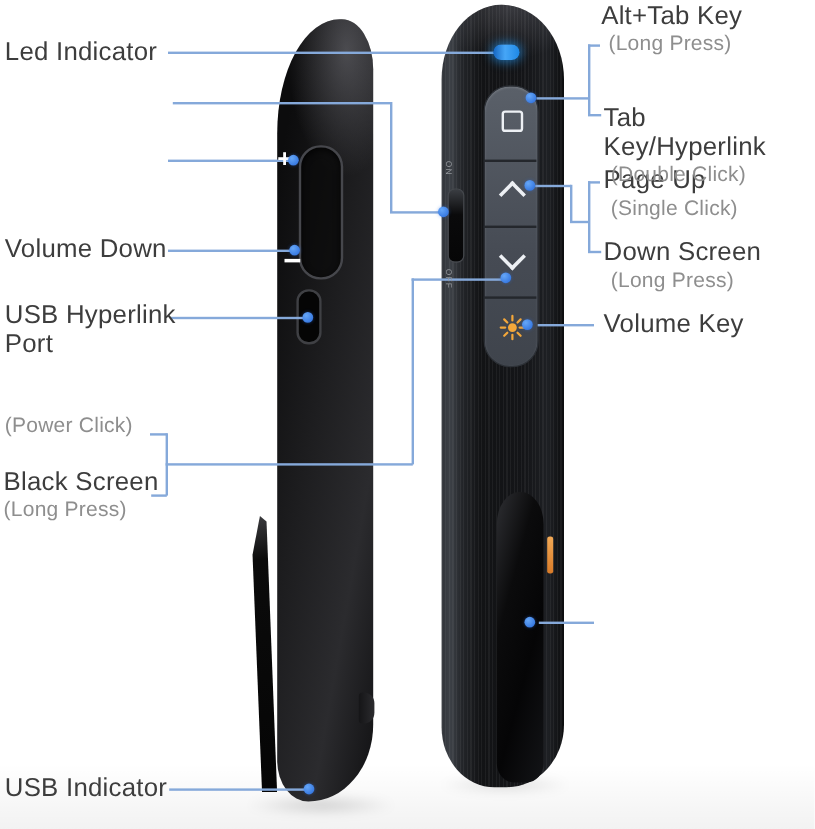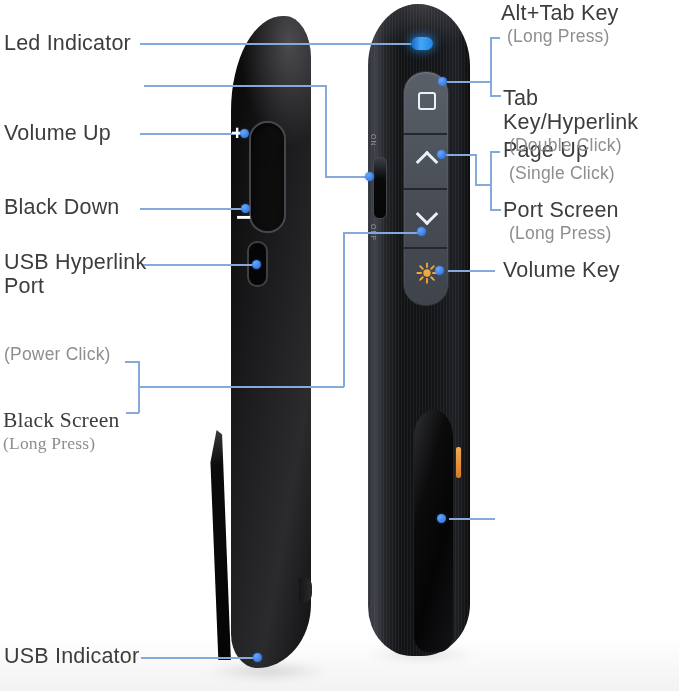--- a/index.html
+++ b/index.html
@@ -10,21 +10,21 @@
   
   .lbl{position:absolute;color:#3d3d3d;font-size:21.5px;line-height:24px;letter-spacing:.2px;z-index:8;}
   .lbl .sub{display:block;font-size:17.5px;line-height:20px;color:#8e8e8e;margin-top:1px;}
   .lbl.right .sub{margin-left:6px;}
   .L1{left:4px;top:31px;}
   .L2{left:4px;top:73px;}
   .L3{left:4px;top:121px;}
   .L4{left:4px;top:195px;}
   .L5{left:4px;top:250px;width:150px;}
   .L6{left:4px;top:343px;}
-  .L7{left:3px;top:408px;font-family:Liberation Serif, serif;}
+  .L7{left:3px;top:389px;}
   .L8{left:4px;top:644px;}
   .R1{left:501px;top:1px;}
   .R2{left:503px;top:86px;}
   .R3{left:503px;top:138px;}
   .R4{left:503px;top:198px;}
   .R5{left:503px;top:258px;}
   .R6{left:503px;top:505px;}
   
   .line{position:absolute;background:#85a9da;z-index:5;}
   .line.h{height:1.5px;}
@@ -182,22 +182,21 @@
   <div class="line h" style="left:490px;top:209px;width:11px;"></div>
   <div class="dot" style="left:437px;top:150px;"></div>
 
   <div class="line h" style="left:448px;top:270px;width:47px;"></div>
   <div class="dot" style="left:435px;top:266px;"></div>
 
   <div class="line h" style="left:449px;top:518px;width:46px;"></div>
   <div class="dot" style="left:437px;top:514px;"></div>
 
   <div class="lbl L1"><span>Led Indicator</span></div>
-  <div class="lbl L3"><span>Volume Up</span></div>
-  <div class="lbl L4"><span>Black Down</span></div>
+  <div class="lbl L4"><span>Volume Down</span></div>
   <div class="lbl L5"><span>USB Hyperlink Port</span></div>
   <div class="lbl L6">
     <span class="sub">(Power Click)</span>
   </div>
   <div class="lbl L7">
     <span>Black Screen</span>
     <span class="sub">(Long Press)</span>
   </div>
   <div class="lbl L8"><span>USB Indicator</span></div>
 
@@ -207,18 +206,18 @@
   </div>
   <div class="lbl right R3">
     <span>Page Up</span>
     <span class="sub">(Single Click)</span>
   </div>
   <div class="lbl right R2">
     <span>Tab Key/Hyperlink</span>
     <span class="sub">(Double Click)</span>
   </div>
   <div class="lbl right R4">
-    <span>Port Screen</span>
+    <span>Down Screen</span>
     <span class="sub">(Long Press)</span>
   </div>
   <div class="lbl right R5"><span>Volume Key</span></div>
 
 </div>
 
 </body></html>

